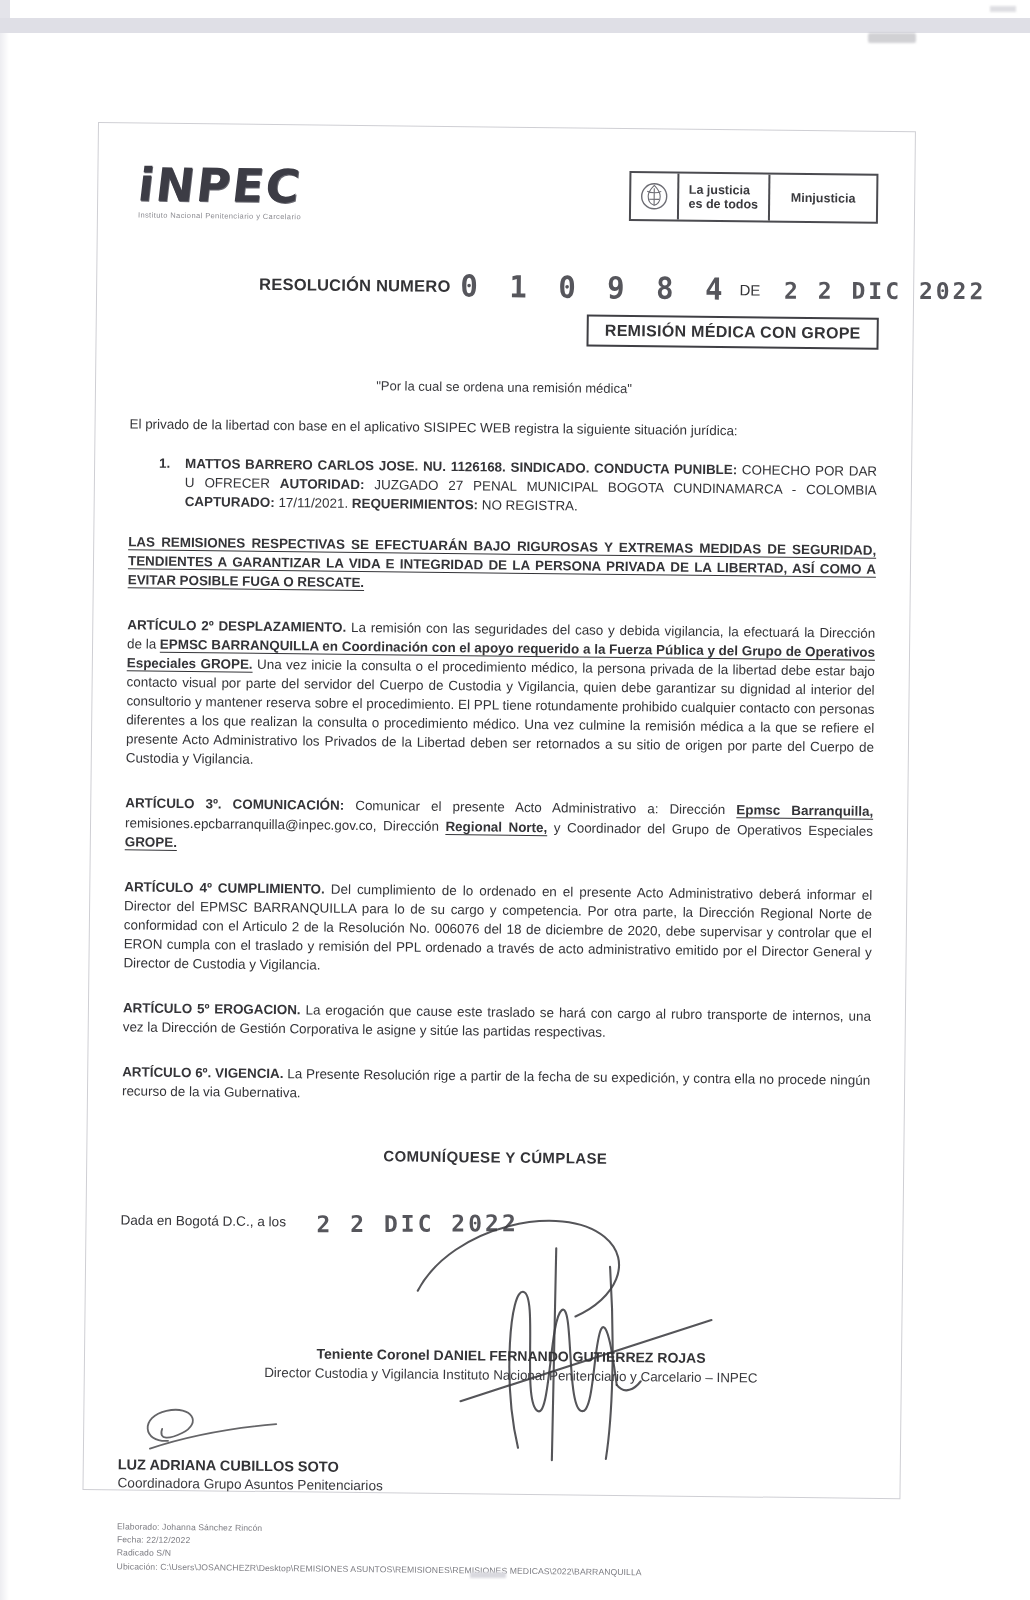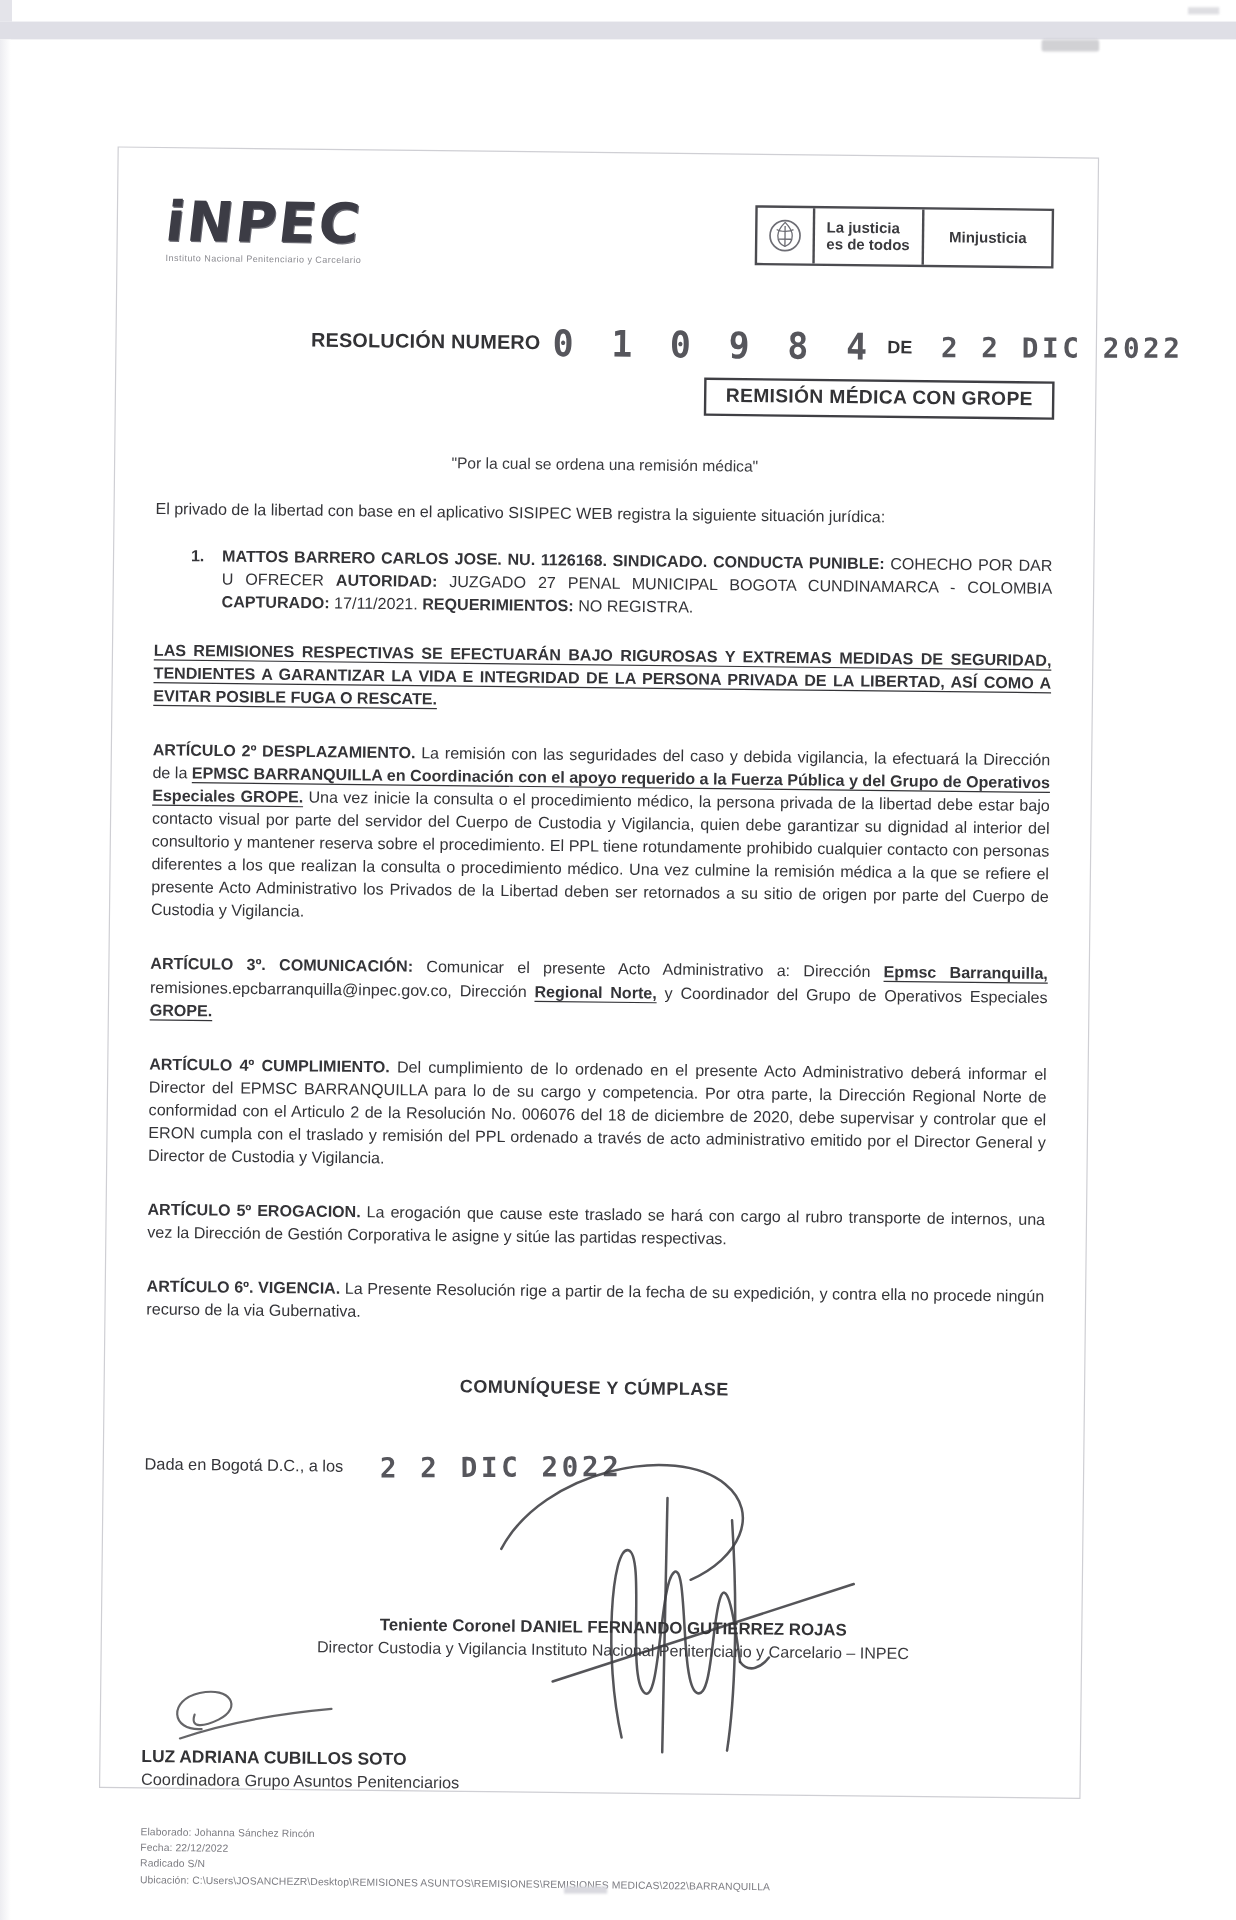--- a/index.html
+++ b/index.html
@@ -51,21 +51,21 @@
   
   .res-line{
     margin:8px 0 4px 0;padding-left:128px;display:flex;align-items:center;gap:10px;
     white-space:nowrap;
   }
   .res-label{font-weight:700;font-size:16.5px;color:#333336;letter-spacing:.2px;}
   .stamp{
     font-family:"DejaVu Sans Mono","Liberation Mono",monospace;color:#56565c;font-weight:700;
   }
   .res-number{font-size:29px;letter-spacing:7px;transform:scaleY(1.05);}
-  .res-de{font-weight:700;font-size:15px;color:#333336;}
+  .res-de{font-weight:400;font-size:15px;color:#333336;}
   .res-date{font-size:23px;letter-spacing:3px;margin-left:14px;transform:rotate(-0.5deg);}
 
   .subject-box-row{display:flex;justify-content:flex-end;margin:10px 0 2px 0;}
   .subject-box{
     border:2px solid #3f3f44;padding:5px 16px;font-weight:700;font-size:16px;color:#333336;
     letter-spacing:.3px;background:#fff;
   }
 
   .purpose{ text-align:center;font-size:13px;color:#3a3a3e;margin-top:34px;}
 

